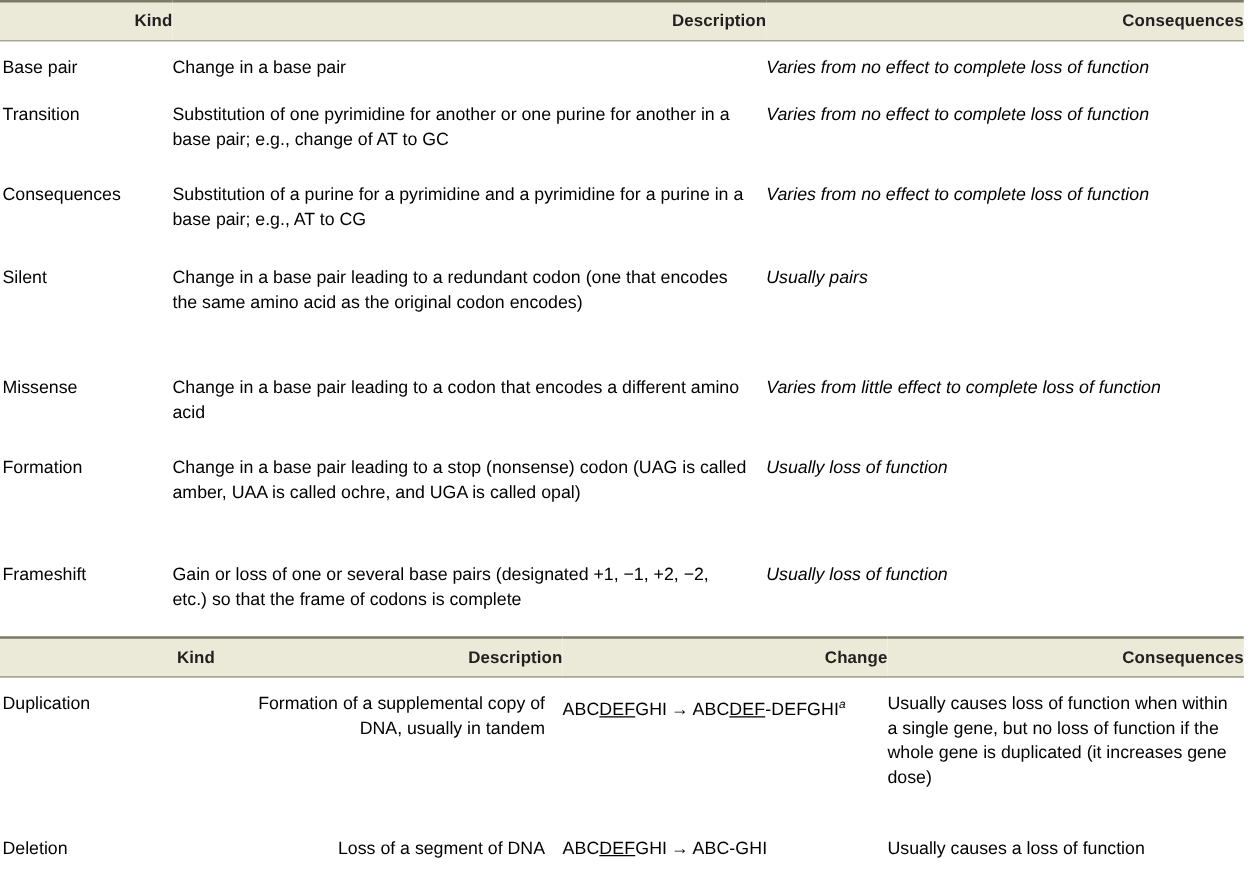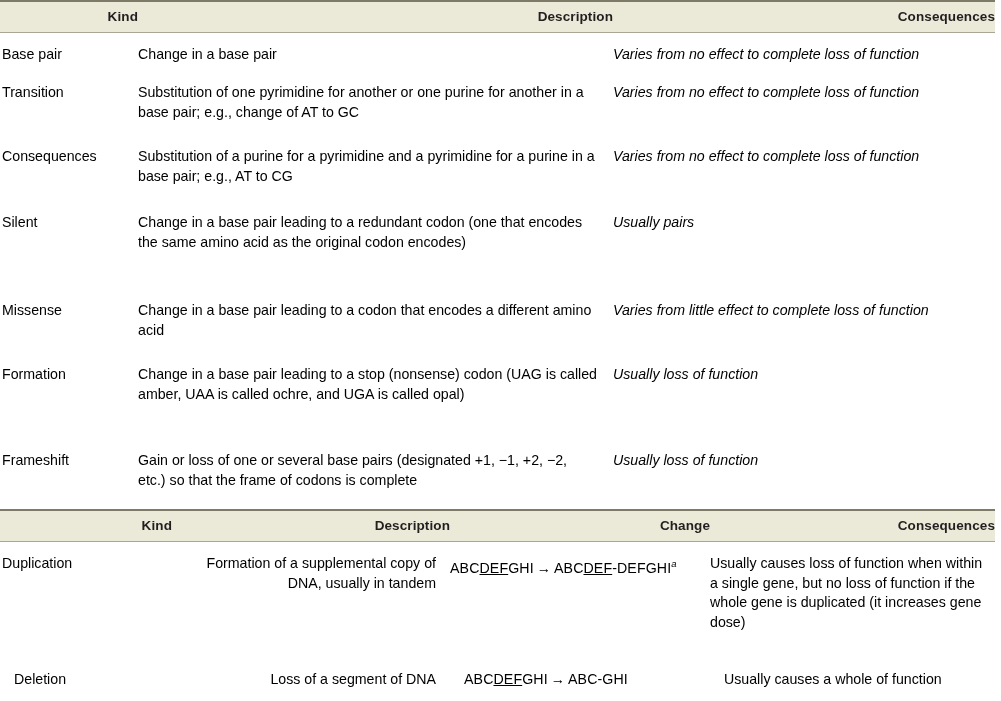--- a/index.html
+++ b/index.html
@@ -81,21 +81,21 @@
   #table-chrom .c-desc   { width: 278px; }
   #table-chrom .c-change { width: 260px; }
   #table-chrom .c-cons   { width: 285px; }
 
   #table-chrom td.cell-kind   { padding: 12px 8px 0 2px; }
   #table-chrom td.cell-desc   { padding: 12px 14px 0 0; text-align: right; }
   #table-chrom td.cell-change { padding: 12px 10px 0 0; white-space: nowrap; }
   #table-chrom td.cell-cons   { padding: 12px 4px 0 0; }
 
   #table-chrom tr.r-duplication   td { height: 104px; }
-  #table-chrom tr.r-deletion      td { height: 32px; padding-left: 14px; }
+  #table-chrom tr.r-deletion      td { height: 32px; }
 
   .gap { height: 12px; }
 
   .u { text-decoration: underline; text-underline-offset: 1px; }
   .sup { font-size: 9.5px; vertical-align: super; font-style: italic; }
   .arrow { padding: 0 3px; }
 
   .seq { letter-spacing: 0.1px; margin-top: 34px; }
 </style>
 </head>
@@ -180,19 +180,19 @@
           <span class="seq"><span>ABC</span><span class="u">DEF</span><span>GHI</span><span class="arrow">→</span><span>ABC</span><span class="u">DEF</span><span>-DEFGHI</span><span class="sup">a</span></span>
         </td>
         <td class="cell-cons">Usually causes loss of function when within a single gene, but no loss of function if the whole gene is duplicated (it increases gene dose)</td>
       </tr>
       <tr class="r-deletion">
         <td class="cell-kind">Deletion</td>
         <td class="cell-desc">Loss of a segment of DNA</td>
         <td class="cell-change">
           <span class="seq"><span>ABC</span><span class="u">DEF</span><span>GHI</span><span class="arrow">→</span><span>ABC-GHI</span><span class="u"></span><span></span></span>
         </td>
-        <td class="cell-cons">Usually causes a whole of function</td>
+        <td class="cell-cons">Usually causes a loss of function</td>
       </tr>
 
     </tbody>
   </table>
 
 </div>
 
 </body></html>

